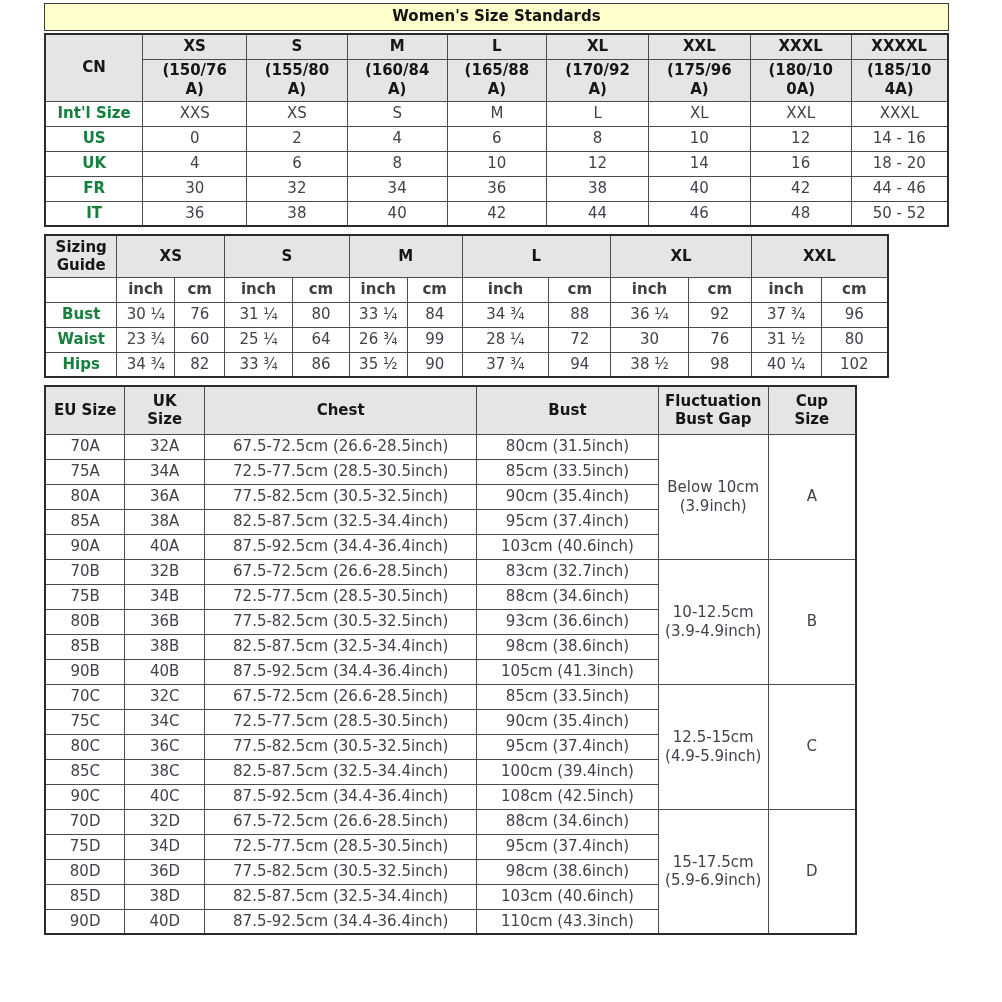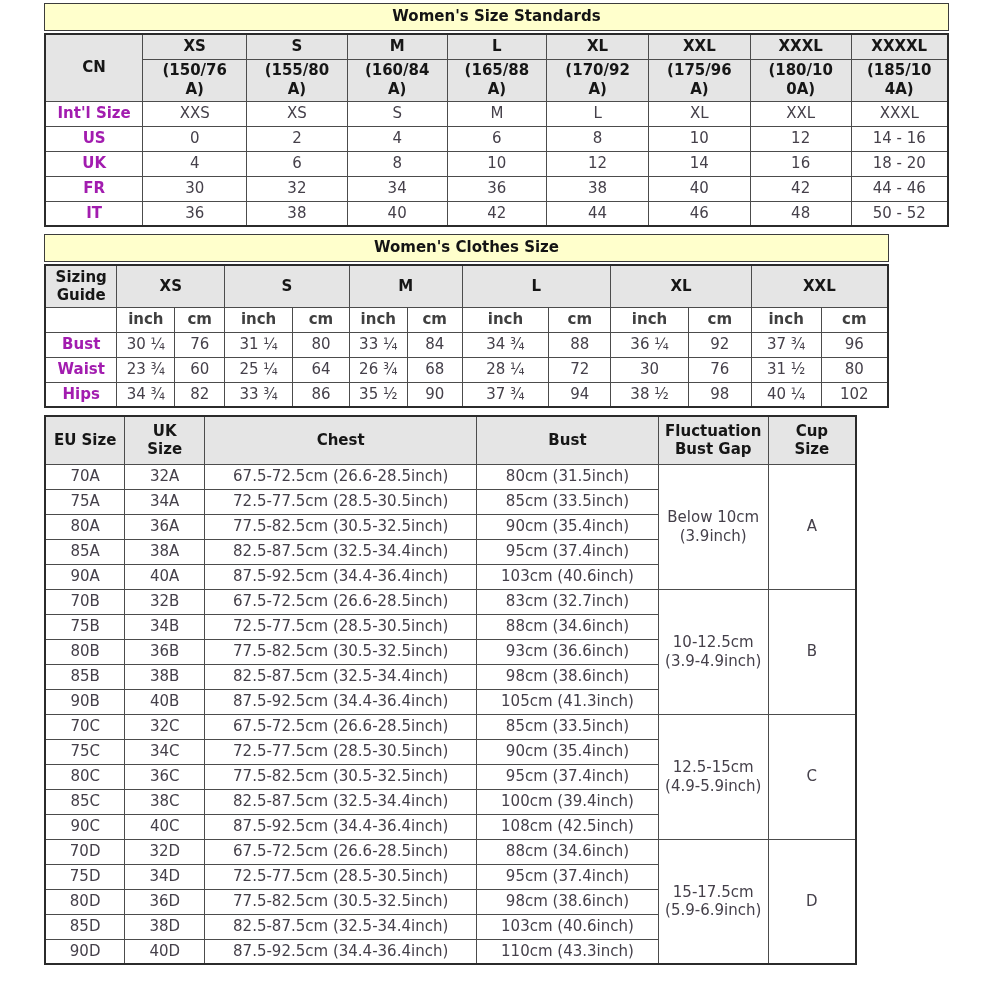--- a/index.html
+++ b/index.html
@@ -16,21 +16,21 @@
   }
   table.grid{
     border-collapse:collapse;table-layout:fixed;background:#ffffff;
     border:2px solid #2b2b2b;
   }
   .grid td{
     border:1px solid #4c4c4c;text-align:center;vertical-align:middle;
     font-size:15px;line-height:1.25;padding:1px 2px;overflow:hidden;
   }
   .hdr{background:#e5e5e5;font-weight:bold;color:#161616;}
-  .lbl{font-weight:bold;color:#a21caf;background:#ffffff;}
+  .lbl{font-weight:bold;color:#15803d;background:#ffffff;}
   .val{color:#45404a;background:#ffffff;}
   .unit{font-weight:bold;color:#404040;background:#ffffff;}
   .wrap70{display:inline-block;max-width:70px;overflow-wrap:break-word;word-break:break-word;}
   .wrap40{display:inline-block;max-width:42px;}
   .wrap38{display:inline-block;max-width:38px;}
   #standards-section{width:905px;}
   #clothes-section{width:845px;}
   #bra-section{width:813px;}
 </style>
 </head>
@@ -127,21 +127,20 @@
             <td class="val"><span>44</span></td>
             <td class="val"><span>46</span></td>
             <td class="val"><span>48</span></td>
             <td class="val"><span>50 - 52</span></td>
           </tr>
         </tbody>
       </table>
   </section>
 
   <section class="tbl-block" id="clothes-section">
-    <div class="tbl-title">Women's Clothes Size</div>
     <table class="grid" id="clothes-table">
         <colgroup>
           <col style="width: 72px;">
           <col style="width: 58px;">
           <col style="width: 50px;">
           <col style="width: 68px;">
           <col style="width: 57px;">
           <col style="width: 58px;">
           <col style="width: 55px;">
           <col style="width: 87px;">
@@ -191,21 +190,21 @@
             <td class="val"><span>37 ¾</span></td>
             <td class="val"><span>96</span></td>
           </tr>
           <tr style="height: 25px;">
             <td class="lbl"><span>Waist</span></td>
             <td class="val"><span>23 ¾</span></td>
             <td class="val"><span>60</span></td>
             <td class="val"><span>25 ¼</span></td>
             <td class="val"><span>64</span></td>
             <td class="val"><span>26 ¾</span></td>
-            <td class="val"><span>68</span></td>
+            <td class="val"><span>99</span></td>
             <td class="val"><span>28 ¼</span></td>
             <td class="val"><span>72</span></td>
             <td class="val"><span>30</span></td>
             <td class="val"><span>76</span></td>
             <td class="val"><span>31 ½</span></td>
             <td class="val"><span>80</span></td>
           </tr>
           <tr style="height: 25px;">
             <td class="lbl"><span>Hips</span></td>
             <td class="val"><span>34 ¾</span></td>

